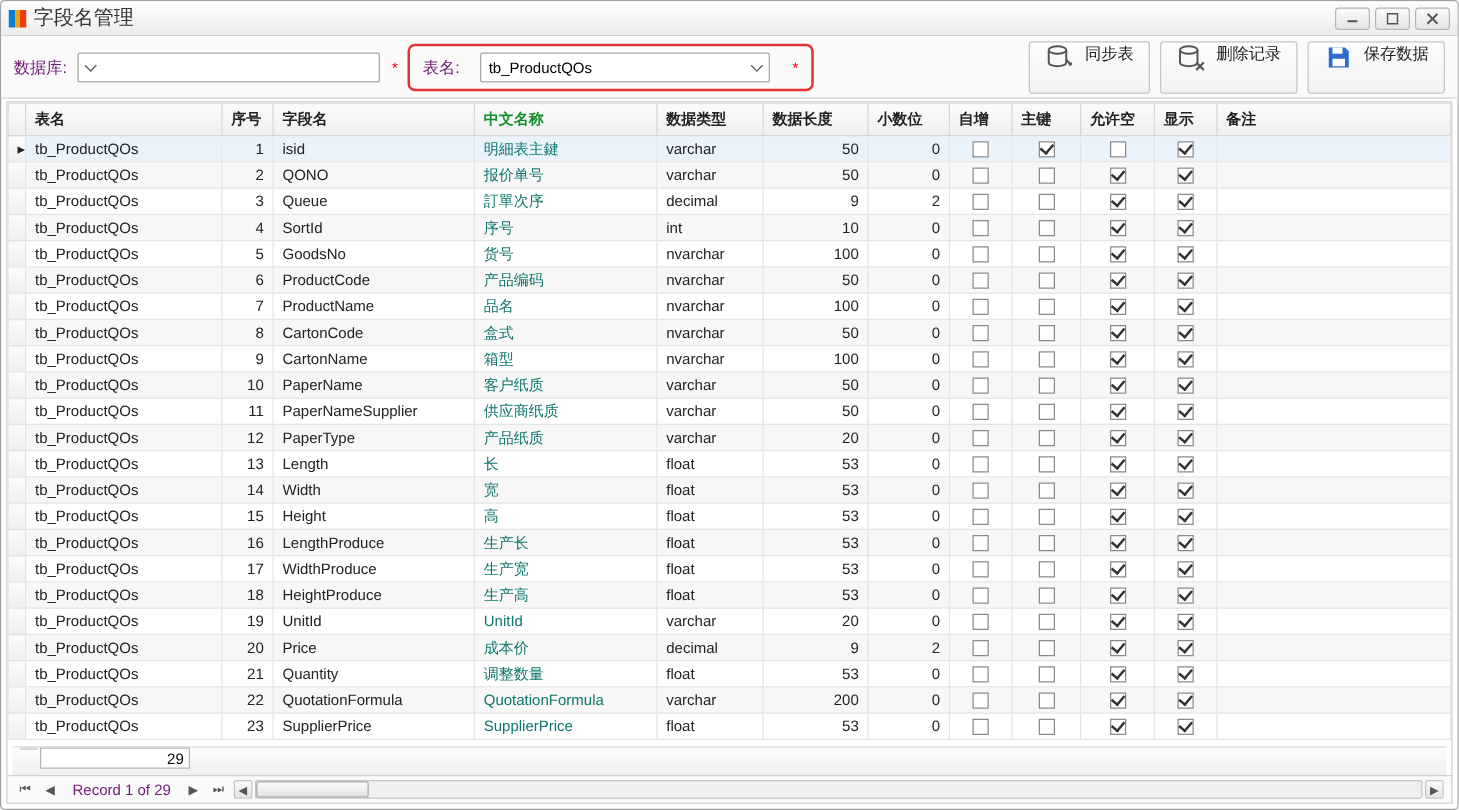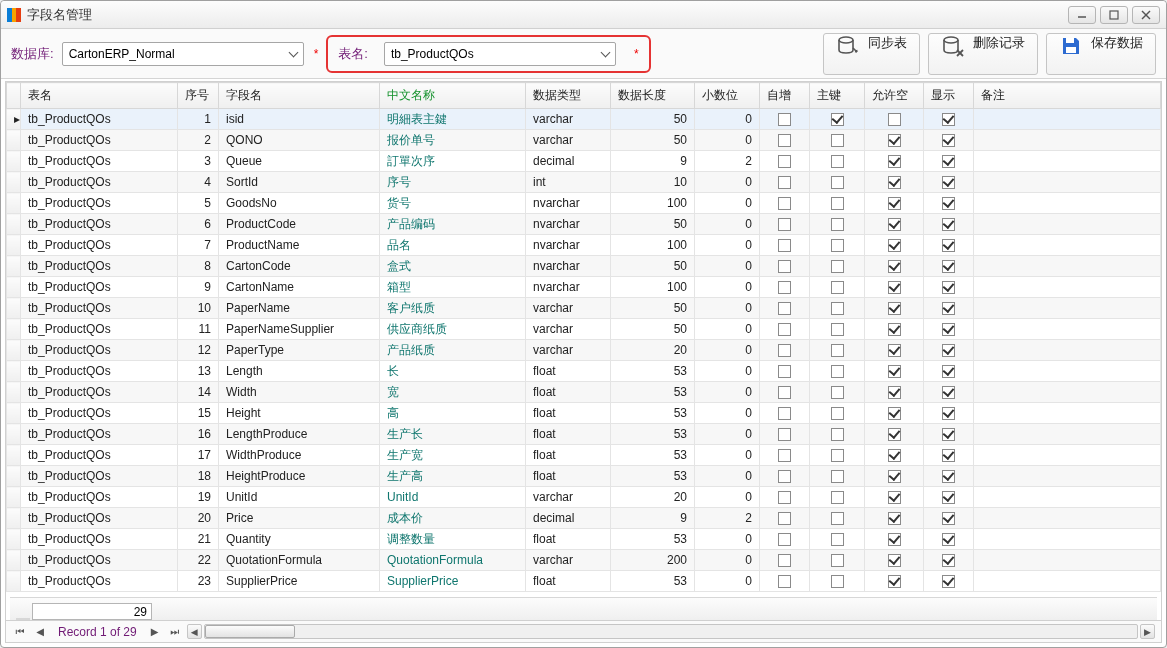--- a/index.html
+++ b/index.html
@@ -1,51 +1,51 @@
 <!DOCTYPE html>
 <html><head>
 <meta charset="utf-8">
 <style>
 *{box-sizing:border-box;font-family:"Microsoft YaHei",Tahoma,Arial,sans-serif;font-size:12px;margin:0;padding:0}
 body{background:#f0f0f0;overflow:hidden}
 .window{width:1167px;height:648px;background:#fff;border:1px solid #a0a0a0;border-radius:4px;display:flex;flex-direction:column}
 .titlebar{height:28px;background:linear-gradient(#fdfdfd,#ececec);border-bottom:1px solid #d0d0d0;display:flex;align-items:center;padding:0 6px;border-radius:4px 4px 0 0}
 .app-icon{width:14px;height:14px;margin-right:6px;display:inline-block;background:linear-gradient(90deg,#0a7dd6 33%,#f7a300 33% 66%,#e63d11 66%)}
-.title{flex:1;font-size:13px;color:#333}
+.title{flex:1;font-size:16px;color:#333}
 .winctrls{display:flex;gap:4px}
 .winbtn{width:28px;height:18px;border:1px solid #b5b5b5;border-radius:3px;background:linear-gradient(#fafafa,#e5e5e5);display:flex;align-items:center;justify-content:center;cursor:pointer}
 .winbtn svg{width:10px;height:10px}
 .toolbar{height:50px;border-bottom:1px solid #d5d5d5;display:flex;align-items:center;padding:0 10px;gap:8px;background:#fafafa}
 .lbl{font-size:13px;color:#701a75}
 .dropdown{height:24px;border:1px solid #a6a6a6;background:#fff;display:flex;align-items:center;padding:0 6px;cursor:pointer;position:relative;border-radius:2px}
 .dropdown .dd-text{flex:1}
 .dropdown .arrow{width:7px;height:7px;border-top:1px solid #555;border-right:1px solid #555;transform:rotate(135deg);margin-bottom:3px}
 .db-dd{width:242px}
 .req{color:#e00;margin-left:2px}
 .tablebox{display:flex;align-items:center;border:2px solid #e53333;border-radius:6px;padding:6px 10px;height:38px;gap:16px}
 .tablebox .dropdown{width:232px}
 .spacer{flex:1}
 .tbtn{height:42px;border:1px solid #c5c5c5;background:linear-gradient(#fdfdfd,#f2f2f2);border-radius:3px;display:flex;gap:8px;padding:0 12px;cursor:pointer}
 .tbtn.active{border-color:#0090ff;background:#f3f9ff;box-shadow:0 0 0 1px #0090ff inset}
 .tbtn .ico{width:24px;height:24px;display:flex;align-items:center;justify-content:center;color:#555}
 .tbtn .txt{font-size:13px;color:#222}
 .gridwrap{flex:1;overflow:hidden;position:relative;border-top:1px solid #d5d5d5;margin:2px 4px 0 4px;border:1px solid #d0d0d0}
 .grid{width:100%;border-collapse:collapse;table-layout:fixed}
-.grid th{background:linear-gradient(#fcfcfc,#efefef);border:1px solid #d7d7d7;height:26px;text-align:left;padding:0 7px;font-weight:normal;font-size:12px;color:#222}
+.grid th{background:linear-gradient(#fcfcfc,#efefef);border:1px solid #d7d7d7;height:26px;text-align:left;padding:0 7px;font-weight:bold;font-size:12px;color:#222}
 .grid th.green{color:#14912c}
 .grid td{border:1px solid #e4e4e4;height:21px;padding:0 7px;font-size:12px;color:#222;white-space:nowrap;overflow:hidden}
 .grid td.cn{color:#0f766e}
 .grid td.num{text-align:right}
 .grid td.chk{text-align:center}
 .grid tbody tr.alt{background:#f7f7f7}
 .rowhdr{width:14px;background:linear-gradient(#fcfcfc,#efefef);border:1px solid #d7d7d7;text-align:center;color:#666}
 .grid tbody tr.sel{background:#eaf2fb}
 .chkbox{display:inline-block;width:13px;height:13px;border:1px solid #8a8a8a;background:#fff;position:relative;vertical-align:middle}
 .chkbox.on::after{content:"";position:absolute;left:2px;top:-1px;width:5px;height:8px;border-right:2px solid #333;border-bottom:2px solid #333;transform:rotate(40deg)}
-.footer{height:23px;border-top:1px solid #d7d7d7;background:linear-gradient(#fcfcfc,#efefef);display:flex;align-items:flex-end;padding:0 6px;gap:2px;margin:0 4px}
+.footer{height:23px;border-top:1px solid #d7d7d7;background:linear-gradient(#fcfcfc,#efefef);display:flex;align-items:flex-start;padding:0 6px;gap:2px;margin:0 4px}
 .footer input{width:120px;height:17px;text-align:right;border:1px solid #b5b5b5;padding:0 4px;font-size:12px}
 .navbar{height:22px;border-top:1px solid #d7d7d7;background:#fafafa;display:flex;align-items:center;padding:0 6px;gap:4px;margin:0 4px 4px 4px;border:1px solid #d0d0d0;border-top:none}
 .navbtn{width:16px;height:16px;display:flex;align-items:center;justify-content:center;cursor:pointer;color:#555;font-size:10px}
 .navrec{padding:0 6px;font-size:12px;color:#701a75}
 .slider{flex:1;height:15px;position:relative;display:flex;align-items:center}
 .slider .track{flex:1;height:15px;border:1px solid #c5c5c5;background:#f0f0f0;border-radius:2px;margin:0 2px;position:relative}
 .slider .thumb{position:absolute;left:0;top:0;height:100%;width:90px;background:linear-gradient(#fbfbfb,#e3e3e3);border:1px solid #aaa;border-radius:2px}
 .slider .btn{width:15px;height:15px;border:1px solid #c5c5c5;background:linear-gradient(#fbfbfb,#e3e3e3);border-radius:2px;display:flex;align-items:center;justify-content:center;cursor:pointer;font-size:9px;color:#555}
 .gridinner{height:calc(100% - 23px);overflow:auto}
 </style>
@@ -72,21 +72,20 @@
             <line x1="1" y1="1" x2="9" y2="9" stroke="#555" stroke-width="1.5"></line>
             <line x1="9" y1="1" x2="1" y2="9" stroke="#555" stroke-width="1.5"></line>
           </svg>
         </div>
     </div>
   </div>
 
   <div class="toolbar">
     <span class="lbl">数据库:</span>
     <div class="dropdown db-dd">
-      <span class="dd-text">CartonERP_Normal</span>
       <span class="arrow"></span>
     </div>
     <span class="req">*</span>
 
     <div class="tablebox">
       <span class="lbl">表名:</span>
       <div class="dropdown">
         <span class="dd-text">tb_ProductQOs</span>
         <span class="arrow"></span>
       </div>

